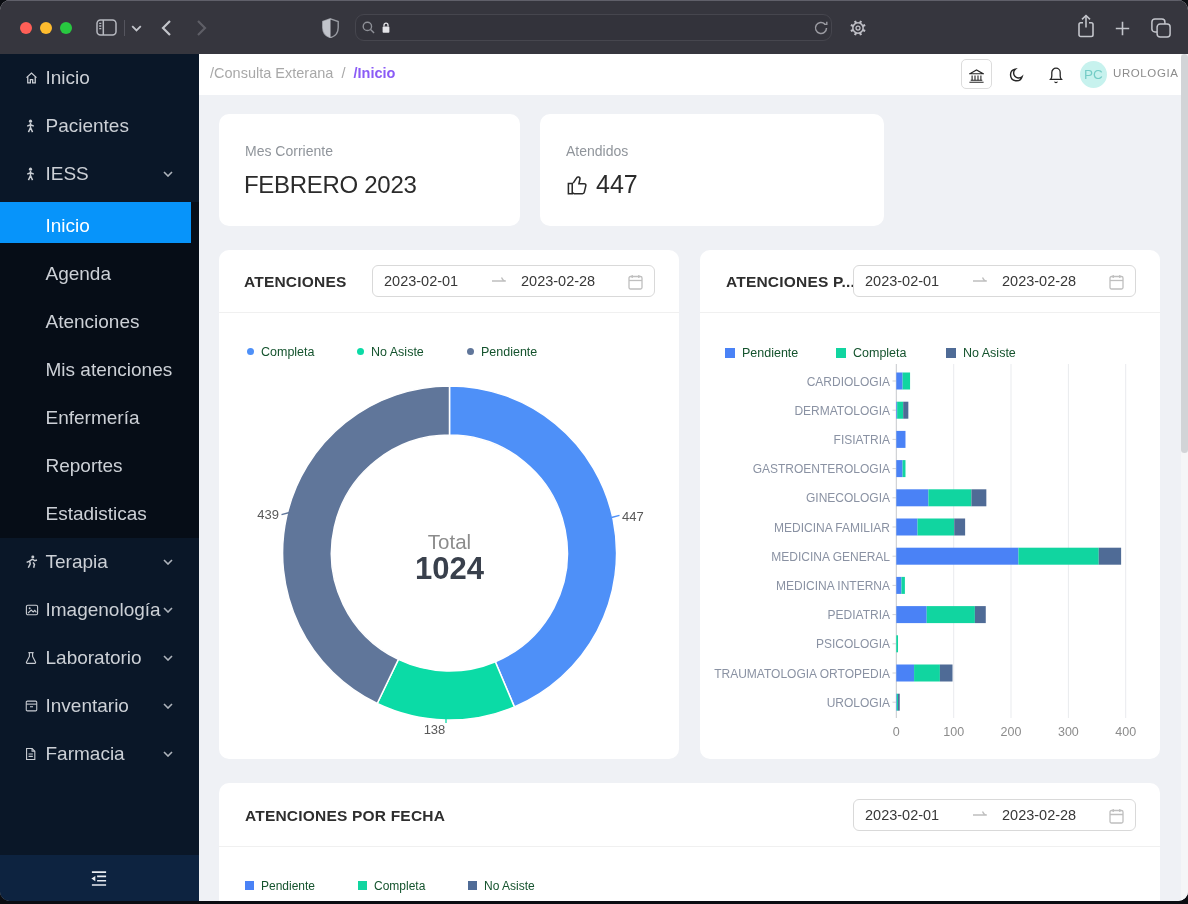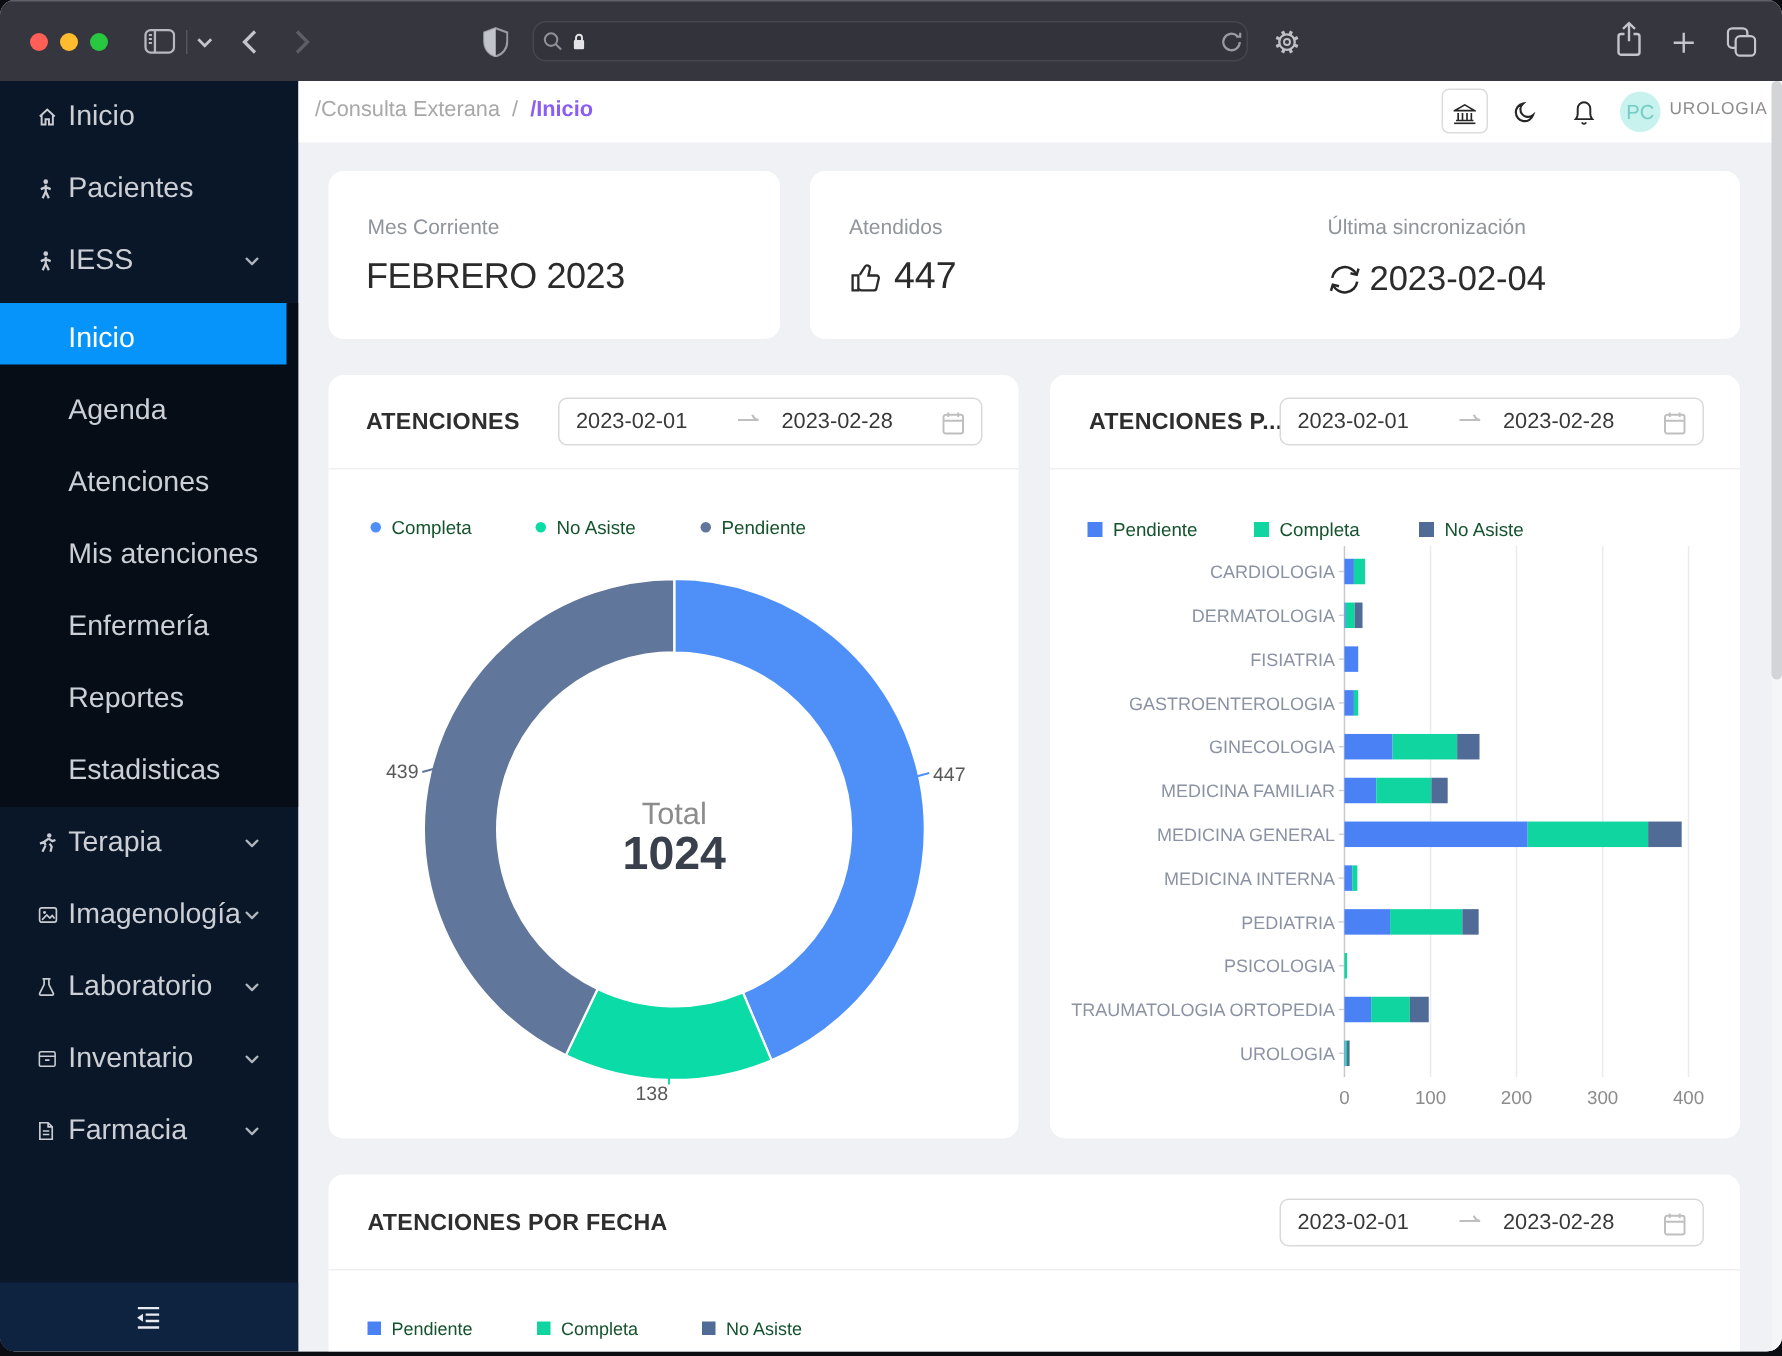--- a/index.html
+++ b/index.html
@@ -226,30 +226,20 @@
         <div style="position:absolute;left:26px;top:29px;font-size:14px;color:#90959b">Mes Corriente</div>
         <div style="position:absolute;left:25px;top:57px;font-size:24px;letter-spacing:-0.3px;color:#2b2b2b">FEBRERO 2023</div>
       </div>
 <div class="card" style="left:341px;top:60px;width:344px;height:112px">
         <div style="position:absolute;left:26px;top:29px;font-size:14px;color:#90959b">Atendidos</div>
         <svg style="position:absolute;left:26px;top:60px" width="23" height="23" viewBox="0 0 24 24" fill="none" stroke="#2b2b2b" stroke-width="1.6">
           <path d="M2.5 10 H6.5 V20.5 H2.5 Z"></path>
           <path d="M6.5 19.5 l2 1 h8.6 a2 2 0 0 0 2 -1.6 l1.6 -6.8 a1.6 1.6 0 0 0 -1.6 -2 h-5.6 l1 -4.6 a1.9 1.9 0 0 0 -3.6 -1.2 L7.5 9.6"></path>
         </svg>
         <div style="position:absolute;left:56px;top:56px;font-size:25px;color:#2b2b2b">447</div>
-      </div>
-<div class="card" style="left:661px;top:60px;width:300px;height:112px">
-        <div style="position:absolute;left:25px;top:29px;font-size:14px;color:#90959b">Última sincronización</div>
-        <svg style="position:absolute;left:25px;top:61px" width="23" height="23" viewBox="0 0 24 24" fill="none" stroke="#262626" stroke-width="1.8">
-          <path d="M3.3 10.7 A8.9 8.9 0 0 1 20.1 8.2"></path>
-          <path d="M20.7 13.3 A8.9 8.9 0 0 1 3.9 15.8"></path>
-          <path d="M21.6 4.3 L20.3 8.6 L16 7.5" fill="none" stroke-width="1.7"></path>
-          <path d="M2.4 19.7 L3.7 15.4 L8 16.5" fill="none" stroke-width="1.7"></path>
-        </svg>
-        <div style="position:absolute;left:53px;top:58px;font-size:23px;color:#2b2b2b">2023-02-04</div>
       </div>
       <div class="card" style="left:20px;top:196px;width:460px;height:509px">
 <div class="ctitle" style="left:25px;top:23px">ATENCIONES</div>
 <div class="picker" style="left:153px;top:15px">
           <span class="d1">2023-02-01</span>
           <span class="ar"><svg width="16" height="10" viewBox="0 0 16 10" fill="none" stroke="#bfbfbf" stroke-width="1.3">
               <path d="M1 5 H14.5 M10.5 1.5 C11.5 3.8 13 5 14.8 5"></path>
             </svg></span>
           <span class="d2">2023-02-28</span>
 <svg style="position:absolute;right:11px;top:8px" width="15" height="16" viewBox="0 0 15 16" fill="none" stroke="#bfbfbf" stroke-width="1.3">

